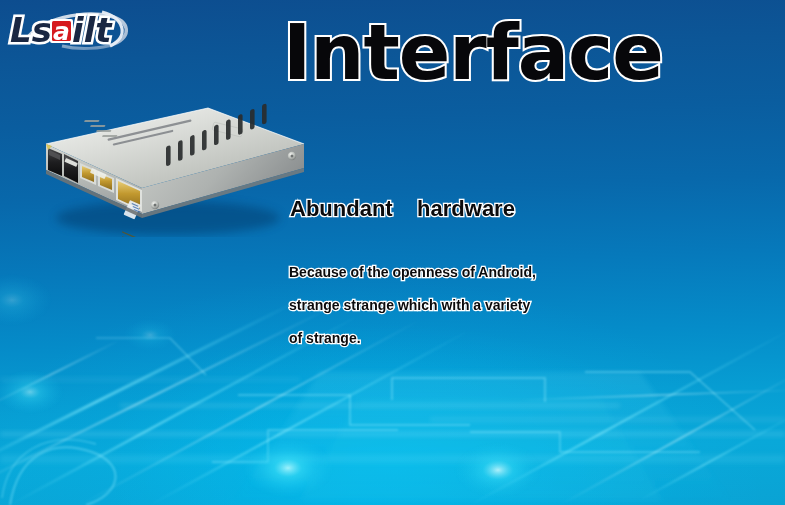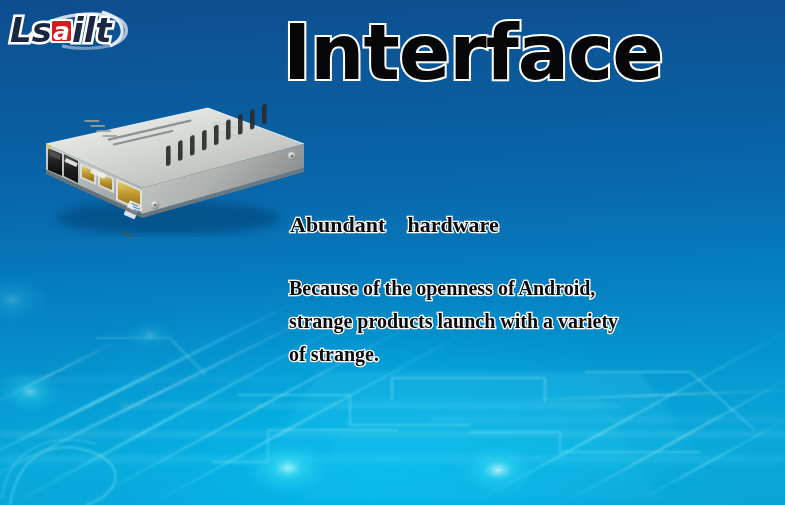--- a/index.html
+++ b/index.html
@@ -49,36 +49,35 @@
     letter-spacing:-1px;
     color:#07070a;
     -webkit-text-stroke:4px #ffffff;
     paint-order:stroke fill;
     white-space:nowrap;
   }
 
   
   .copy {
     position:absolute;
-    font-family:Liberation Serif, serif;
+    font-family:Liberation Sans, sans-serif;
     font-weight:bold;
     color:#0b0b0d;
     -webkit-text-stroke:2.6px #ffffff;
     paint-order:stroke fill;
-    margin-top:16px;
   }
   #subhead {
     left:290px; top:196px;
     font-size:22px;
     white-space:pre;
   }
   #para {
     left:289px; top:256px;
     width:470px;
-    font-size:20px;
+    font-size:14px;
     line-height:33px;
   }
   #para .ln { display:block; white-space:pre; }
 
   
   #device {
     position:absolute; left:18px; top:92px;
     width:290px; height:145px;
   }
   #device svg { display:block; }
@@ -333,17 +332,17 @@
       <path d="M124,122 L286,76 L286,80 L124,126 Z" fill="#797d7d" opacity="0.85"></path>
     </svg>
   </div>
 
   <div id="title">Interface</div>
 
   <div id="subhead" class="copy">Abundant    hardware</div>
 
   <div id="para" class="copy">
     <span class="ln">Because of the openness of Android,</span>
-    <span class="ln">strange products launch with a variety</span>
+    <span class="ln">strange strange which with a variety</span>
     <span class="ln">of strange.</span>
   </div>
 
 </div>
 
 </body></html>

